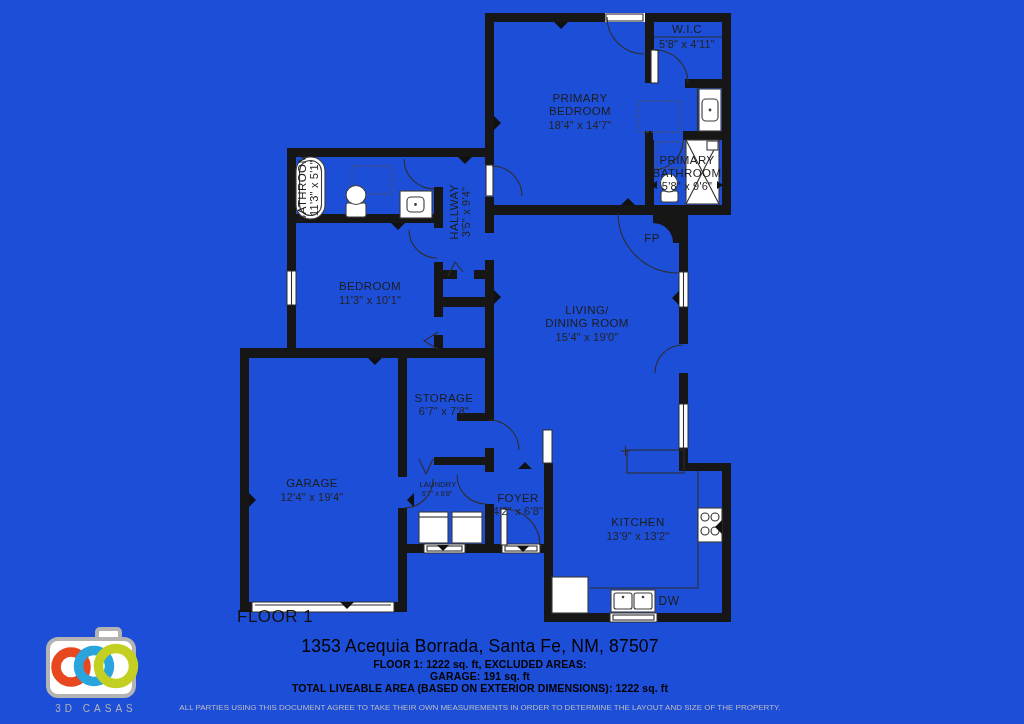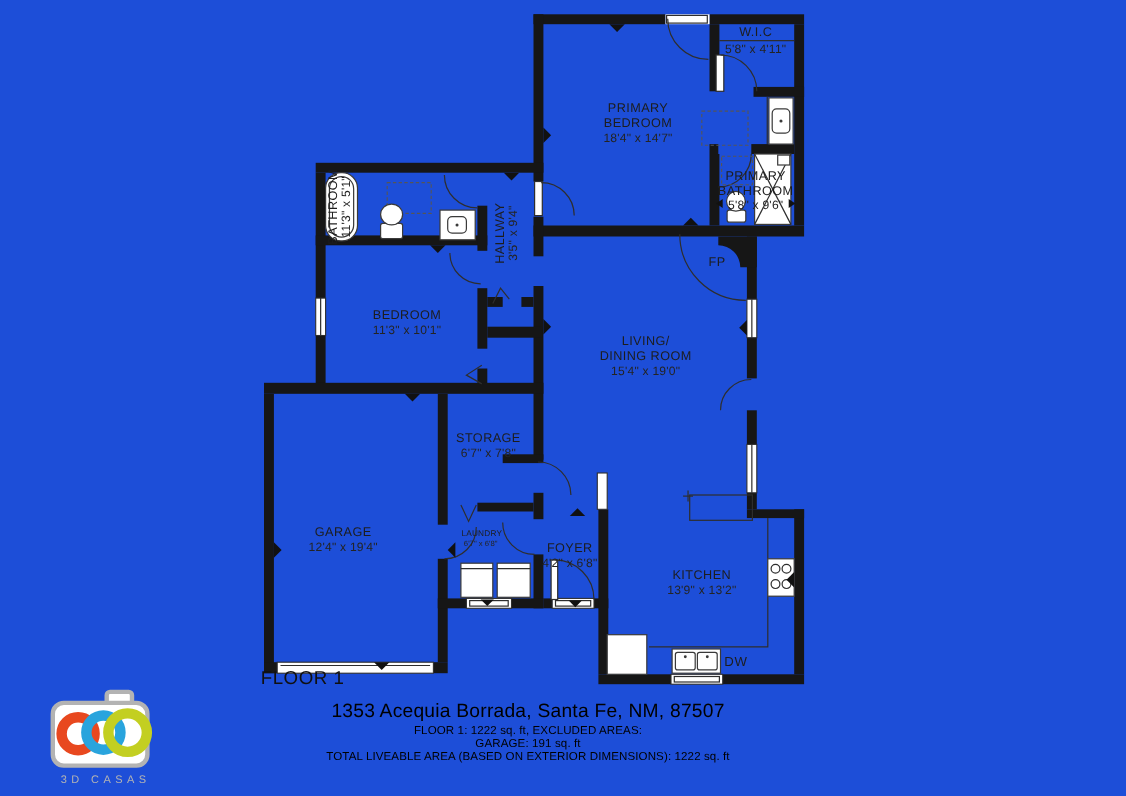--- a/index.html
+++ b/index.html
@@ -15,21 +15,21 @@
   .dw{font-size:12px;fill:#1d1d1d;letter-spacing:.5px;}
   .floor{font-size:17px;fill:#101010;letter-spacing:.5px;}
   .walls rect{fill:#161616;}
   .thin{stroke:#2e2e2e;stroke-width:1.1;fill:none;}
   .fix{stroke:#3a3a3a;stroke-width:1.1;fill:#ffffff;}
   .dash{stroke:#555;stroke-width:1;fill:none;stroke-dasharray:3 2.2;}
   .win{fill:#ffffff;stroke:#2e2e2e;stroke-width:1;}
   .tick{fill:#111;}
   .footer-line{position:absolute;left:0;width:936px;text-align:center;color:#000;margin-left:12px;}
   .addr{top:636px;font-size:17.5px;letter-spacing:.2px;}
-  .meta{font-size:10.5px;font-weight:normal;letter-spacing:.1px;}
+  .meta{font-size:10.5px;font-weight:bold;letter-spacing:.1px;}
   .m1{top:658px;} .m2{top:670px;} .m3{top:682px;}
   .disc{font-size:8px;color:#bdbdbd;font-weight:normal;}
   .d1{top:694px;} .d2{top:703px;}
   .logo-svg{position:absolute;left:38px;top:624px;}
 </style>
 </head>
 <body>
 
 <div class="canvas">
 
@@ -302,20 +302,21 @@
       <text class="dw" x="669" y="605">DW</text>
 
       <text class="floor" x="237" y="622" text-anchor="start">FLOOR 1</text>
     </g>
   </svg>
 
   <div class="footer-line addr">1353 Acequia Borrada, Santa Fe, NM, 87507</div>
   <div class="footer-line meta m1">FLOOR 1: 1222 sq. ft, EXCLUDED AREAS:</div>
   <div class="footer-line meta m2">GARAGE: 191 sq. ft</div>
   <div class="footer-line meta m3">TOTAL LIVEABLE AREA (BASED ON EXTERIOR DIMENSIONS): 1222 sq. ft</div>
+  <div class="footer-line disc d2">ALL PARTIES USING THIS DOCUMENT AGREE TO TAKE THEIR OWN MEASUREMENTS IN ORDER TO DETERMINE THE LAYOUT AND SIZE OF THE PROPERTY.</div>
 
   <svg class="logo-svg" width="116" height="92" viewBox="0 0 116 92">
     <g>
       <rect x="59" y="5" width="23" height="15" rx="3" fill="#fff" stroke="#b3b3b3" stroke-width="4"></rect>
       <rect x="10" y="15" width="86" height="57" rx="10" fill="#fff" stroke="#b3b3b3" stroke-width="4"></rect>
       <circle cx="33" cy="43" r="15" fill="none" stroke="#e8481f" stroke-width="9.5"></circle>
       <circle cx="56" cy="42" r="15.5" fill="none" stroke="#29a4dd" stroke-width="9.5"></circle>
       <circle cx="78" cy="42" r="17.5" fill="none" stroke="#c3cf21" stroke-width="9.5"></circle>
     </g>
     <text x="58" y="88" text-anchor="middle" font-size="10" letter-spacing="4" fill="#b3b3b3">3D CASAS</text>

